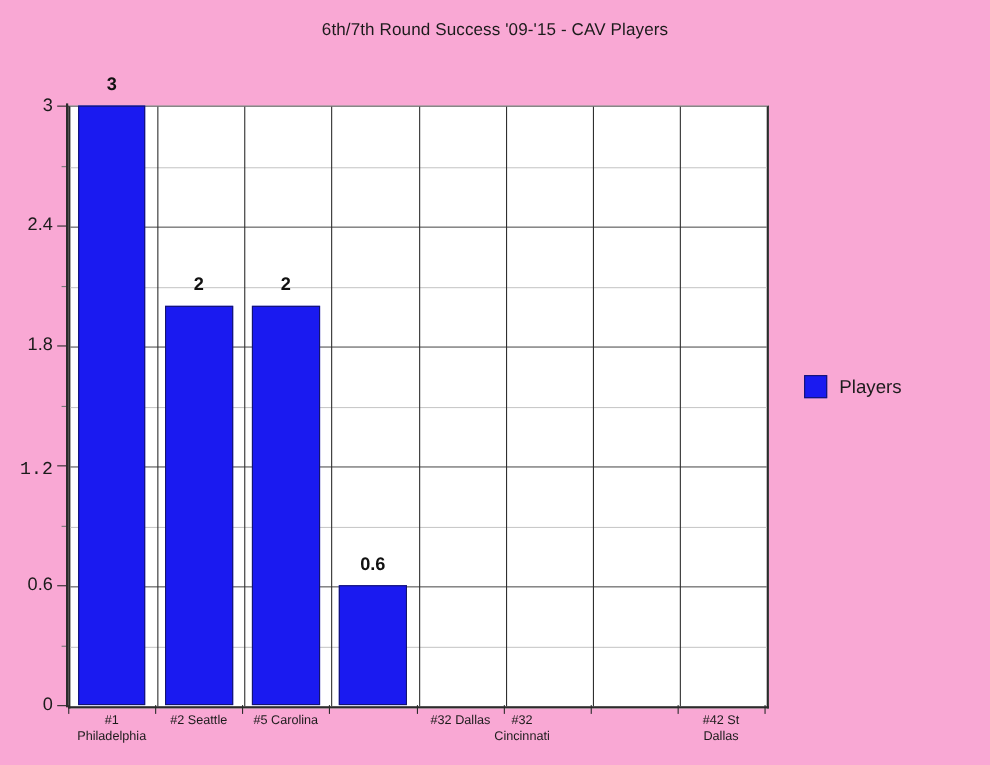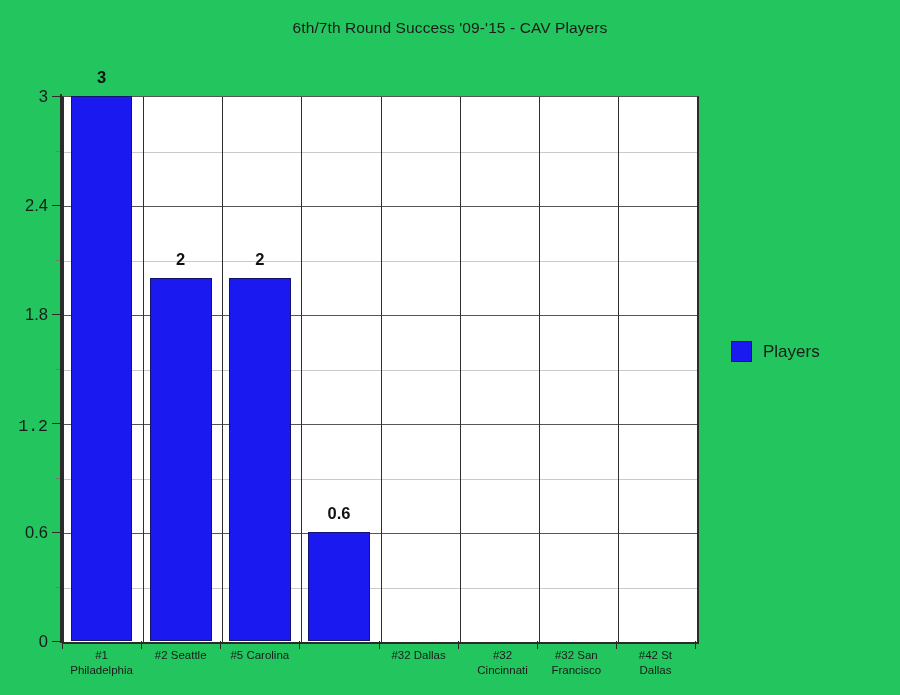--- a/index.html
+++ b/index.html
@@ -4,21 +4,21 @@
 <style>
   html, body {
     margin: 0;
     padding: 0;
     background: #ffffff;
   }
   #screen {
     position: relative;
     width: 900px;
     height: 695px;
-    background: #22c55e;
+    background: #f9a8d4;
     font-family: "Liberation Sans", sans-serif;
     overflow: hidden;
   }
 
   
   #chart-title {
     position: absolute;
     left: 0;
     top: 19px;
     width: 900px;
@@ -273,27 +273,23 @@
       </div>
       <div class="x-cat-label" style="left: 79.125px; width: 79.125px;">
         <div>#2 Seattle</div>
       </div>
       <div class="x-cat-label" style="left: 158.25px; width: 79.125px;">
         <div>#5 Carolina</div>
       </div>
       <div class="x-cat-label" style="left: 317px; width: 79.125px;">
         <div>#32 Dallas</div>
       </div>
-      <div class="x-cat-label" style="left: 401px; width: 79.125px;">
+      <div class="x-cat-label" style="left: 373px; width: 79.125px;">
         <div>#32</div>
         <div>Cincinnati</div>
-      </div>
-      <div class="x-cat-label" style="left: 474.75px; width: 79.125px;">
-        <div>#32 San</div>
-        <div>Francisco</div>
       </div>
       <div class="x-cat-label" style="left: 553.875px; width: 79.125px;">
         <div>#42 St</div>
         <div>Dallas</div>
       </div>
     </div>
 
   <div id="legend">
     <div id="legend-swatch"></div>
     <div id="legend-label">Players</div>

